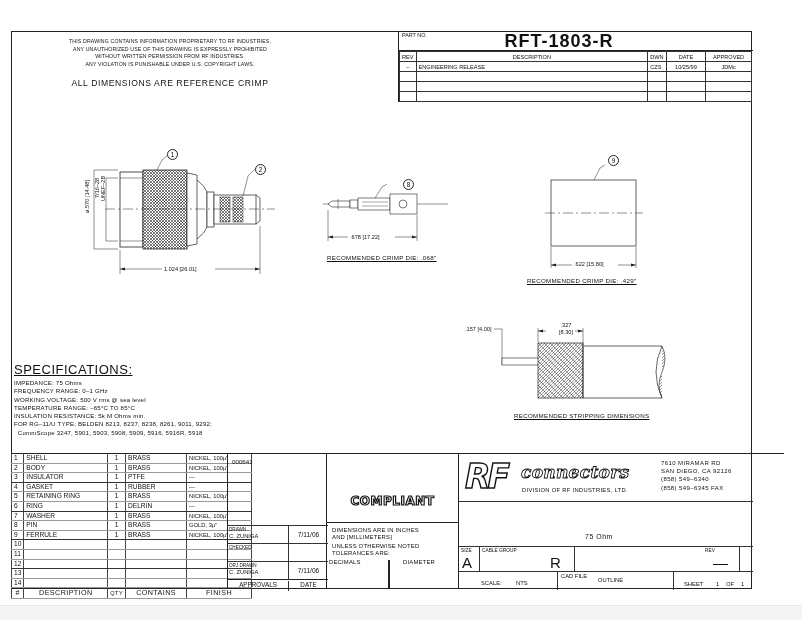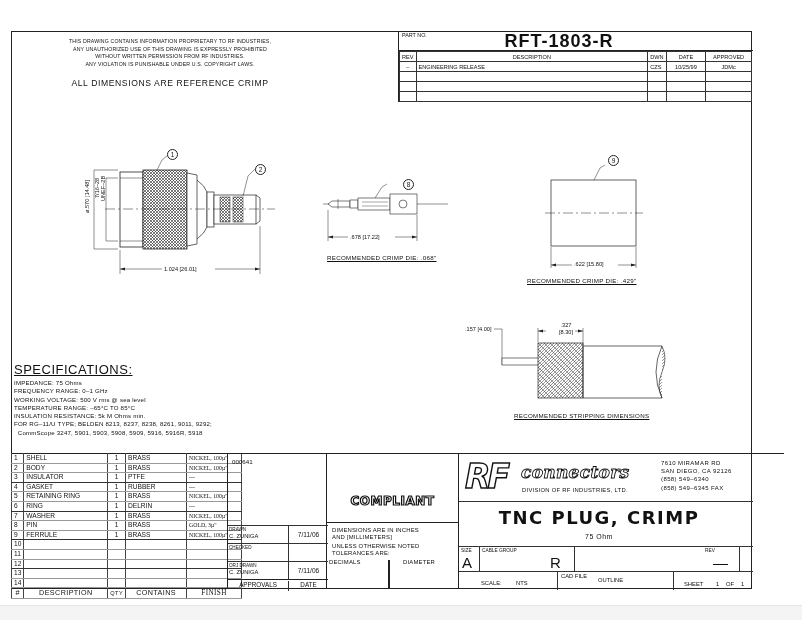--- a/index.html
+++ b/index.html
@@ -31,21 +31,21 @@
   
   table.bom { position: absolute; left: 11px; top: 453px; border-collapse: collapse; font-size: 6.6px; }
   table.bom td { border-left: 1px solid #444; border-right: 1px solid #444; height: 8.6px; padding: 0 2px; line-height: 8.6px; white-space: nowrap; }
   table.bom tr td { border-bottom: 0.6px solid #999; }
   table.bom tr.thick td { border-bottom: 1px solid #333; }
   table.bom tr.hdr td { border-top: 1.5px solid #222; height: 11px; font-size: 7.2px; letter-spacing: 0.4px; text-align: center; }
   .c-num { width: 10px; }
   .c-desc { width: 84px; }
   .c-qty { width: 15px; text-align: center; }
   .c-mat { width: 61px; }
-  .c-fin { width: 55px; font-family: Liberation Serif, serif; }
+  .c-fin { width: 65px; }
   .fin-small { font-size: 5.8px; }
 
   .appr { position: absolute; left: 227px; top: 453px; width: 100px; height: 136px; border-left: 1.5px solid #222; border-right: 1.5px solid #222; border-top: 1.5px solid #222; }
   .appr-id { position: absolute; left: 4px; top: 4px; font-size: 6.2px; }
   .appr-row { position: absolute; left: 0; width: 100px; border-top: 1px solid #333; }
   .appr-row .lbl { position: absolute; left: 1px; top: 1px; font-size: 4.6px; }
   .appr-row .nm { position: absolute; left: 1px; top: 7px; font-size: 5.8px; }
   .appr-row .dt { position: absolute; left: 60px; top: 3px; width: 40px; text-align: center; font-size: 6.6px; border-left: 1px solid #333; height: 14px; }
   .appr-ft { position: absolute; left: 0; top: 125px; width: 100px; height: 11px; border-top: 1.5px solid #222; font-size: 6.3px; }
   .appr-ft span { position: absolute; top: 1px; text-align: center; }
@@ -401,21 +401,20 @@
   <span class="logo-rf">RF</span>
   <span class="logo-conn">connectors</span>
   <span class="logo-div">DIVISION OF RF INDUSTRIES, LTD.</span>
   <div class="addr">
     <div>7610 MIRAMAR RD</div>
     <div>SAN DIEGO, CA 92126</div>
     <div>(858) 549–6340</div>
     <div>(858) 549–6345 FAX</div>
   </div>
   <div class="co-sep1"></div>
-  <div class="title-main">TNC PLUG, CRIMP</div>
   <div class="title-sub">75 Ohm</div>
   <div class="co-sep2"></div>
 
   <div class="cell" style="left:0;width:21px">
     <span class="lbl">SIZE</span>
     <span class="val" style="left:3px">A</span>
   </div>
   <div class="cell" style="left:21px;width:95px">
     <span class="lbl">CABLE GROUP</span>
     <span class="val" style="left:70px">R</span>

